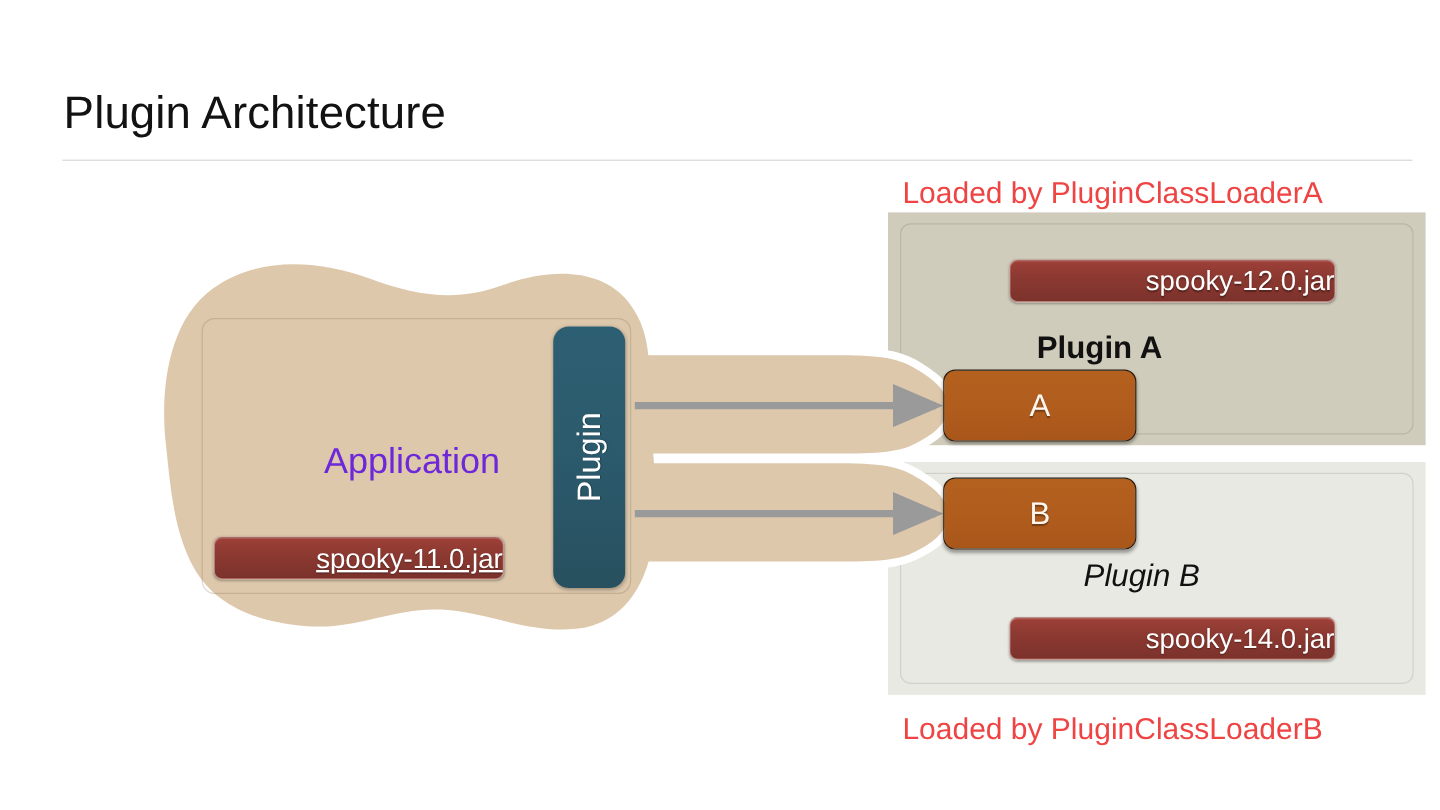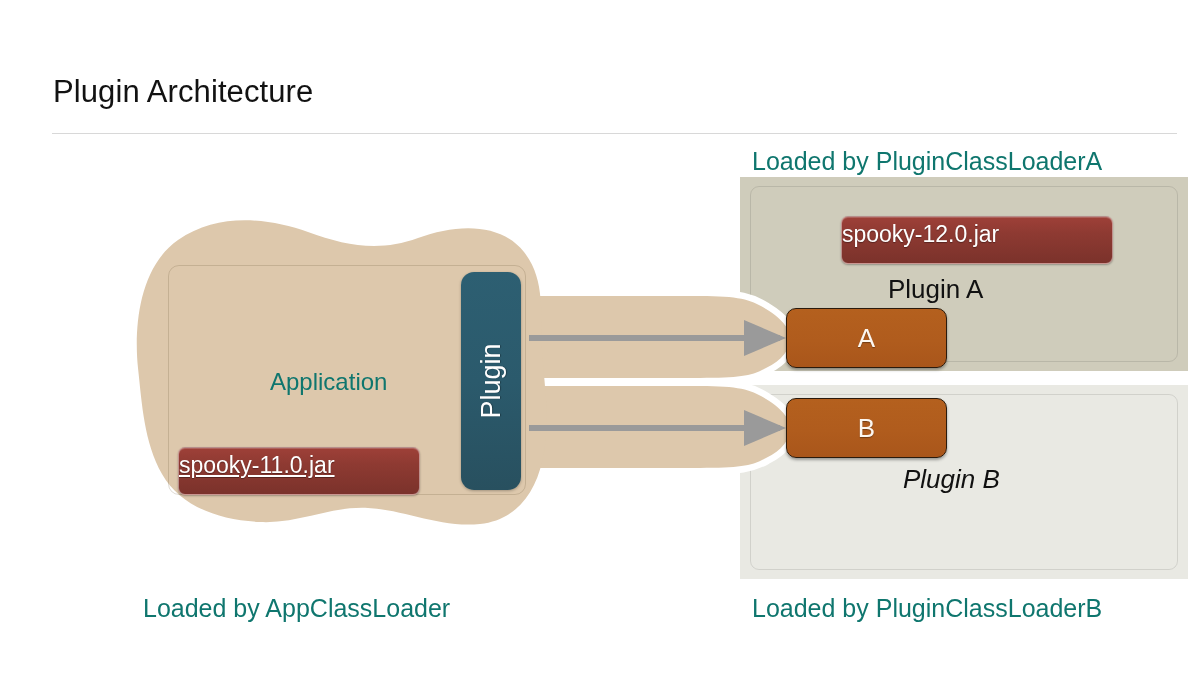--- a/index.html
+++ b/index.html
@@ -7,31 +7,31 @@
     width: 1200px; height: 675px;
     background: #ffffff;
     font-family: "Liberation Sans", sans-serif;
     overflow: hidden;
   }
   #stage { position: relative; width: 1200px; height: 675px; background: #fff; }
 
   
   .title {
     position: absolute; left: 53px; top: 74px;
-    font-size: 31px; color: #121212; letter-spacing: .1px;
+    font-size: 38px; color: #121212; letter-spacing: .1px;
     white-space: nowrap;
   }
   .title-rule {
     position: absolute; left: 52px; top: 133px;
     width: 1125px; height: 1px; background: #d8d8d8;
   }
 
   
   .caption {
-    position: absolute; font-size: 25px; color: #0f766e; white-space: nowrap;
+    position: absolute; font-size: 25px; color: #ef4444; white-space: nowrap;
   }
   .cap-loader-a { left: 752px; top: 147px; }
   .cap-loader-app { left: 143px; top: 594px; }
   .cap-loader-b { left: 752px; top: 594px; }
 
   
   .panel { position: absolute; }
   .panel-a {
     left: 740px; top: 177px; width: 448px; height: 194px;
     background: #cfccbb;
@@ -41,53 +41,53 @@
     background: #e9e9e3;
   }
   .panel-inner {
     position: absolute; left: 10px; top: 9px; right: 10px; bottom: 9px;
     border: 1px solid rgba(0,0,0,.10); border-radius: 9px;
   }
 
   
   .jar {
     position: absolute;
-    height: 48px; line-height: 35px;
+    height: 36px; line-height: 35px;
     border-radius: 7px;
     background: linear-gradient(180deg,#9e4038 0%, #8e3a32 35%, #7b322b 100%);
     border: 1px solid rgba(255,255,255,.45);
     box-shadow: 0 1px 2px rgba(0,0,0,.30), inset 0 1px 0 rgba(255,255,255,.18);
-    color: #ffffff; font-size: 23px; text-align: left;
+    color: #ffffff; font-size: 23px; text-align: right;
     text-shadow: 0 1px 1px rgba(0,0,0,.35);
     white-space: nowrap;
   }
   .jar-12 { left: 841px; top: 216px; width: 272px; }
   .jar-14 { left: 841px; top: 514px; width: 272px; }
   .jar-11 { left: 178px; top: 447px; width: 242px; text-decoration: underline; }
 
   
   .plugin-label {
     position: absolute; font-size: 26px; color: #111; white-space: nowrap;
   }
-  .plugin-a-label { left: 888px; top: 274px; }
+  .plugin-a-label { left: 864px; top: 274px; font-weight: bold; }
   .plugin-b-label { left: 903px; top: 464px; font-style: italic; }
 
   
   .blob {
     position: absolute; left: 118px; top: 218px; width: 440px; height: 312px;
   }
   .blob svg { display: block; overflow: visible; }
 
   .app-inner {
     position: absolute; left: 168px; top: 265px; width: 358px; height: 230px;
     border: 1px solid rgba(110,90,60,.22); border-radius: 11px;
   }
   .app-text {
     position: absolute; left: 270px; top: 368px;
-    font-size: 24px; color: #0f766e; white-space: nowrap;
+    font-size: 30px; color: #6d28d9; white-space: nowrap;
   }
 
   
   .plugin-bar {
     position: absolute; left: 461px; top: 272px; width: 60px; height: 218px;
     background: linear-gradient(180deg,#2d5f72 0%, #2b5a6c 50%, #28505f 100%);
     border-radius: 13px;
     box-shadow: 0 1px 3px rgba(0,0,0,.28);
   }
   .plugin-bar-text {
@@ -196,18 +196,18 @@
     </svg>
   </div>
 
   <div class="classbox box-a">A</div>
   <div class="classbox box-b">B</div>
 
   <div class="jar jar-12">spooky-12.0.jar</div>
   <div class="plugin-label plugin-a-label">Plugin A</div>
 
   <div class="plugin-label plugin-b-label">Plugin B</div>
+  <div class="jar jar-14">spooky-14.0.jar</div>
 
   <div class="caption cap-loader-a">Loaded by PluginClassLoaderA</div>
-  <div class="caption cap-loader-app">Loaded by AppClassLoader</div>
   <div class="caption cap-loader-b">Loaded by PluginClassLoaderB</div>
 
 </div>
 
 </body></html>

